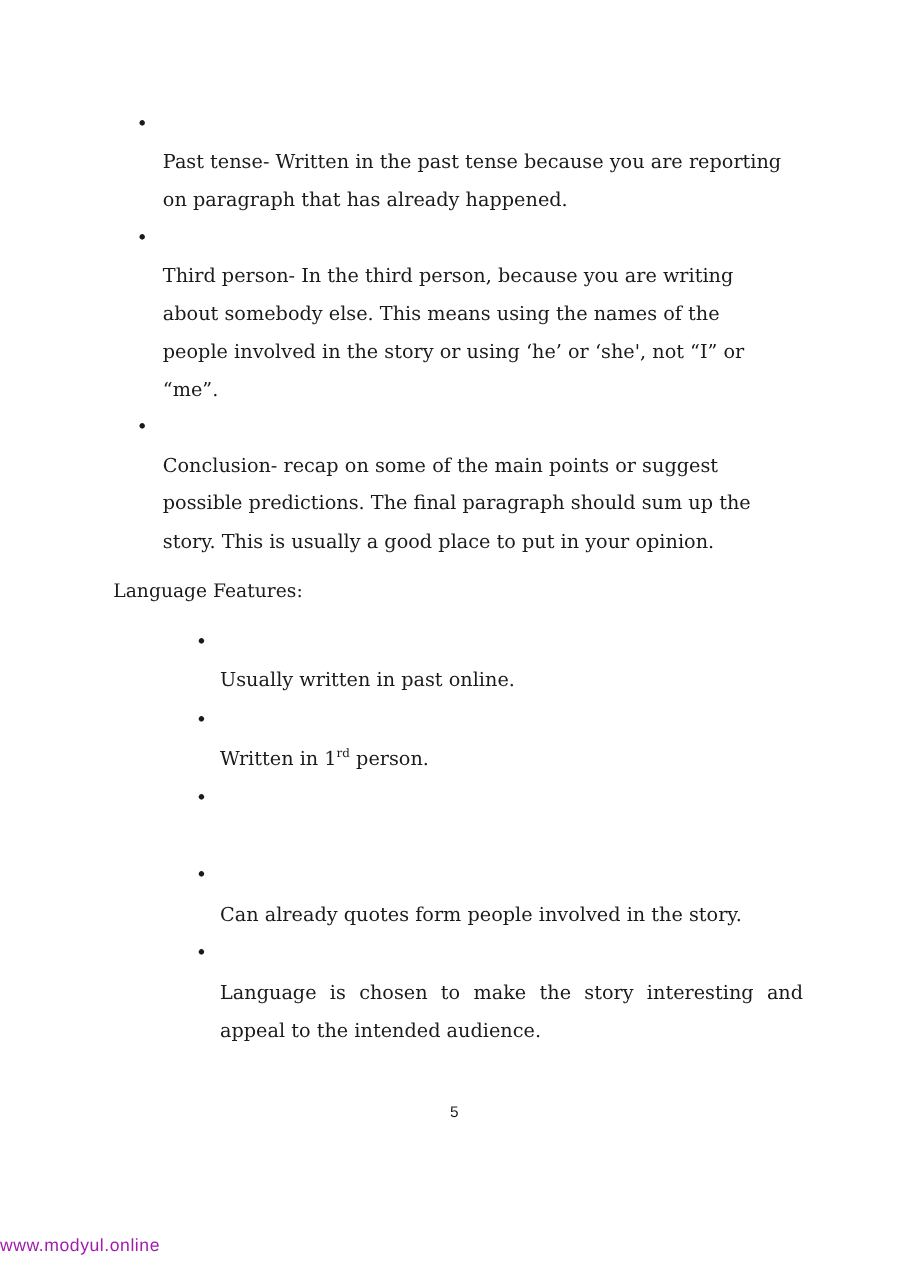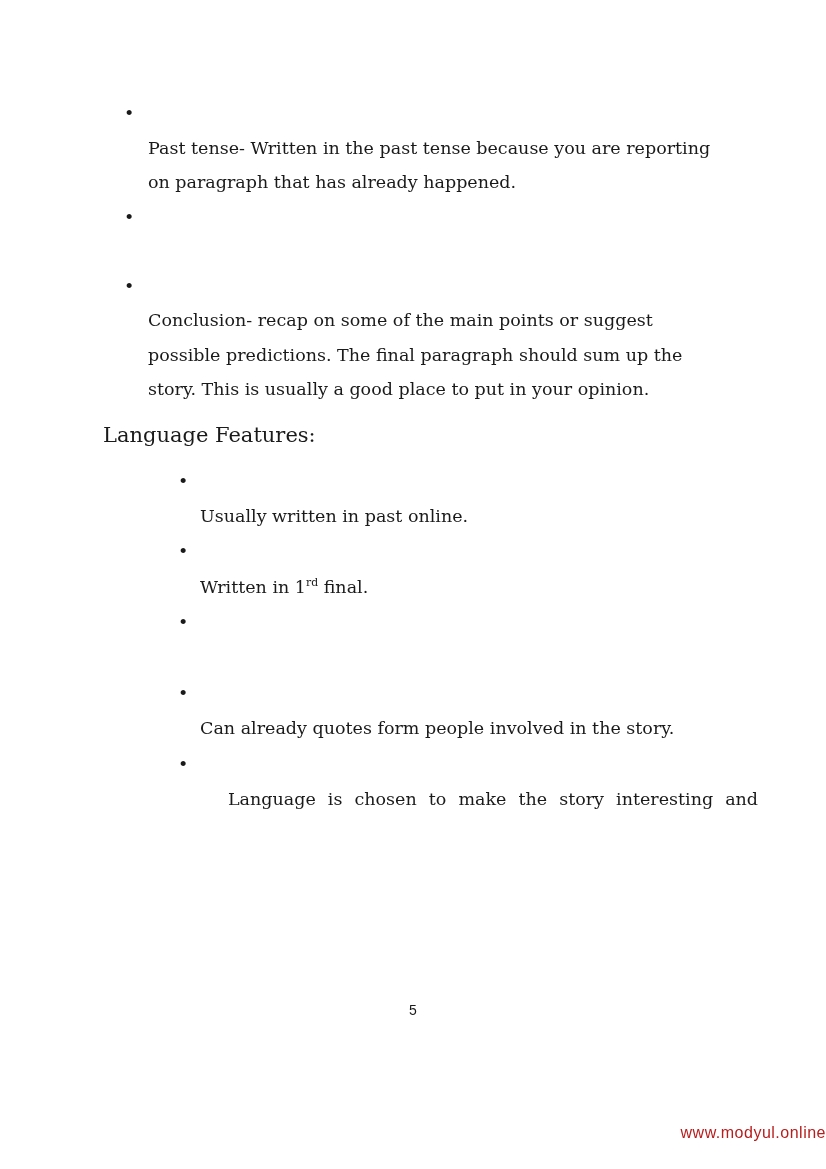--- a/index.html
+++ b/index.html
@@ -34,21 +34,21 @@
     line-height: 34.5px;
     white-space: pre-line;
   }
   .main-list .bullet {
     position: absolute;
     left: 21px;
     top: 0;
     white-space: normal;
   }
   .section-heading {
-    font-size: 21px;
+    font-size: 17px;
     line-height: 34px;
     margin: 11px 0 12px 0;
     font-weight: normal;
   }
   .features-list li {
     position: relative;
     padding-left: 97px;
     font-size: 17.5px;
     line-height: 35.4px;
     white-space: pre-line;
@@ -59,82 +59,84 @@
     top: 0;
     white-space: normal;
   }
   sup.ord {
     font-size: 0.62em;
     vertical-align: super;
     line-height: 0;
   }
   .justified-line {
     word-spacing: 6.5px;
-    margin-left: 28px;
   }
   .page-number {
     position: absolute;
     top: 1002px;
     left: 0;
     width: 100%;
     text-align: center;
     font-family: "Liberation Sans", sans-serif;
     font-size: 14px;
     color: #1a1a1a;
   }
   .watermark {
     position: absolute;
     top: 1124px;
     left: 0;
     width: 100%;
-    text-align: right;
+    text-align: left;
     font-family: "Liberation Sans", sans-serif;
     font-size: 16px;
     letter-spacing: 0.5px;
-    color: #b91c1c;
+    color: #a21caf;
   }
 </style>
 </head>
 <body>
 
 <div class="page">
   <div class="content">
 
     <ul class="doc-list main-list">
       <li>
         <span class="bullet">•</span><span>Past tense- Written in the past tense because you are reporting
 on paragraph that has already happened.</span>
       </li>
       <li>
-        <span class="bullet">•</span>
+        <span class="bullet">•</span><span>Third person- In the third person, because you are writing
+about somebody else. This means using the names of the
+people involved in the story or using ‘he’ or ‘she', not “I” or
+“me”.</span>
       </li>
       <li>
         <span class="bullet">•</span><span>Conclusion- recap on some of the main points or suggest
 possible predictions. The final paragraph should sum up the
 story. This is usually a good place to put in your opinion.</span>
       </li>
     </ul>
 
     <p class="section-heading">Language Features:</p>
 
     <ul class="doc-list features-list">
       <li>
         <span class="bullet">•</span><span>Usually written in past online.</span>
       </li>
       <li>
-        <span class="bullet">•</span><span><span>Written in 1</span><sup class="ord">rd</sup><span> final.</span></span>
+        <span class="bullet">•</span><span><span>Written in 1</span><sup class="ord">rd</sup><span> person.</span></span>
       </li>
       <li>
         <span class="bullet">•</span>
       </li>
       <li>
         <span class="bullet">•</span><span>Can already quotes form people involved in the story.</span>
       </li>
       <li>
-        <span class="bullet">•</span><span><span class="justified-line">Language is chosen to make the story interesting and</span><br></span>
+        <span class="bullet">•</span><span><span class="justified-line">Language is chosen to make the story interesting and</span><br><span>appeal to the intended audience.</span></span>
       </li>
     </ul>
 
   </div>
 
   <div class="page-number">5</div>
   <div class="watermark">www.modyul.online</div>
 </div>
 
 </body></html>

